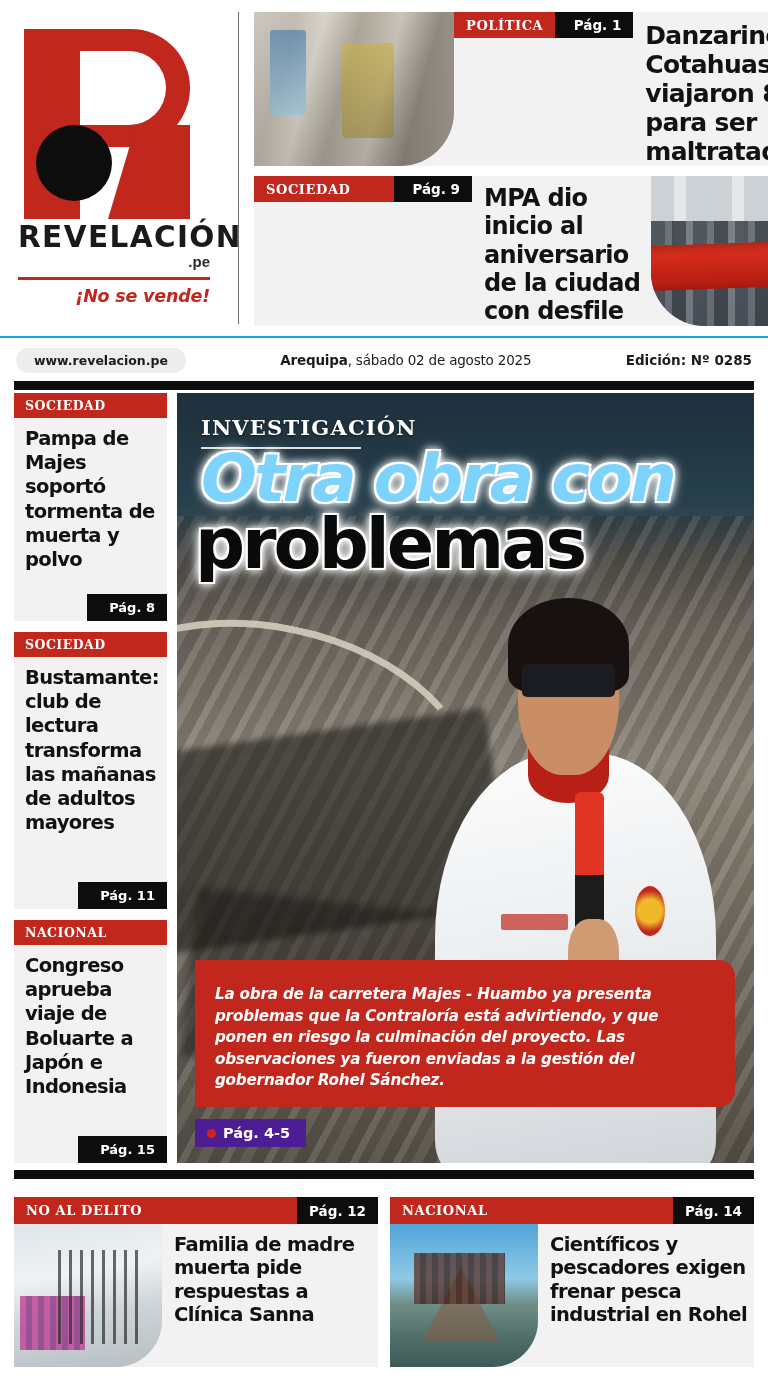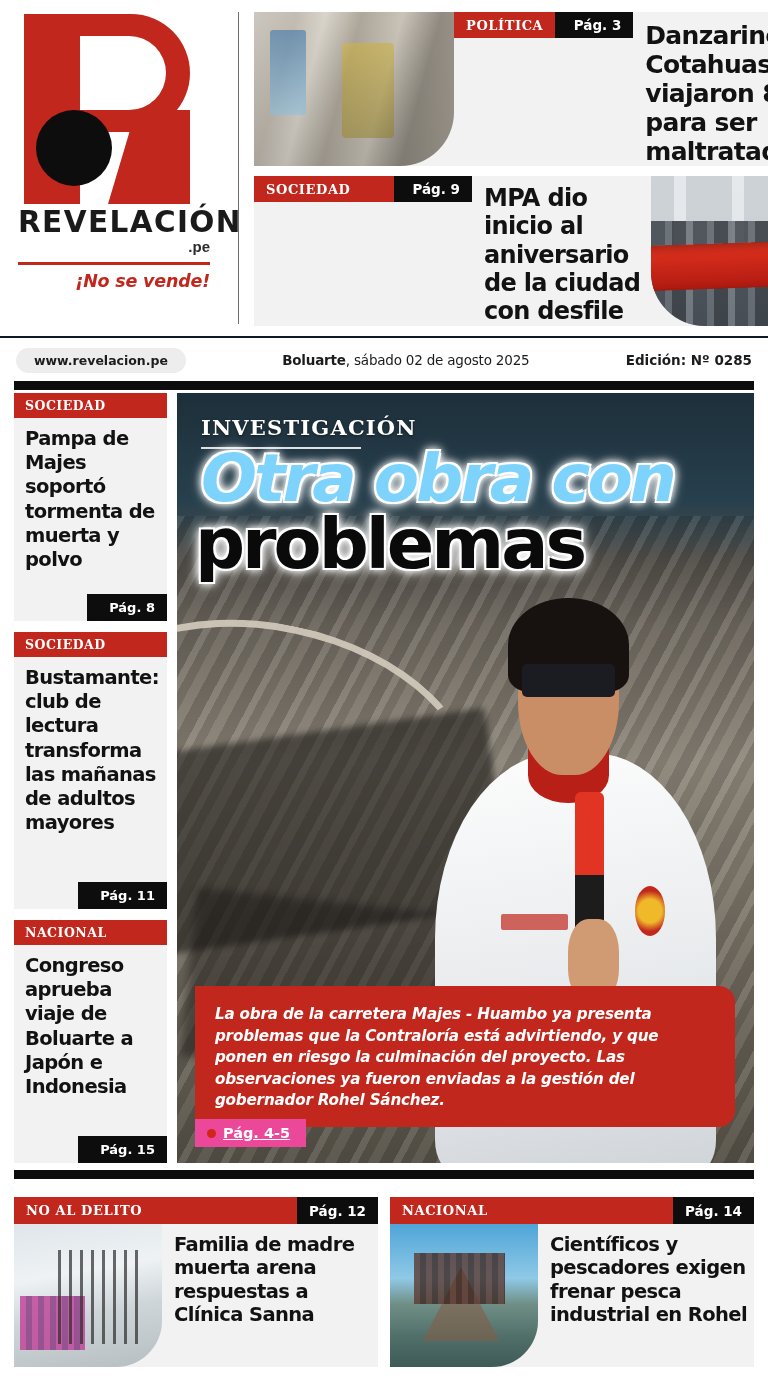--- a/index.html
+++ b/index.html
@@ -27,20 +27,21 @@
     width: 768px; height: 336px;
     display: flex;
   }
 
   .logo-zone {
     width: 238px;
     height: 336px;
     position: relative;
     padding: 14px 16px 0 18px;
     flex: 0 0 238px;
+    margin-top: 15px;
   }
 
   .logo-mark {
     position: relative;
     width: 180px;
     height: 190px;
     margin-left: 6px;
   }
   
   .r-stem {
@@ -249,21 +250,21 @@
     background: linear-gradient(180deg,#e0321f,#b01a10);
     transform: rotate(-2deg);
     box-shadow: 0 3px 10px rgba(0,0,0,.3) inset;
   }
 
   
   .infobar {
     position: absolute;
     left: 0; top: 336px;
     width: 768px; height: 46px;
-    border-top: 2px solid #0f172a;
+    border-top: 2px solid #0ea5e9;
     display: flex;
     align-items: center;
     padding: 0 16px;
   }
   .site-pill {
     background: #ededed;
     border-radius: 13px;
     padding: 5px 18px;
     font-family: "DejaVu Sans", sans-serif;
     font-weight: 700;
@@ -482,47 +483,47 @@
     background: radial-gradient(circle,#f0b92a 40%, #c1271d 70%);
     border-radius: 50%;
   }
   .fig-emblem {
     position: absolute; left: 28%; top: 55%; width: 20%; height: 3%;
     background: rgba(193,39,29,.7); border-radius: 2px;
   }
 
   .hero-caption {
     position: absolute;
-    left: 18px; bottom: 36px;
+    left: 18px; bottom: 56px;
     width: 540px;
     background: #C1271D;
     border-radius: 0 16px 16px 0;
-    padding: 18px 22px 15px 20px;
+    padding: 24px 22px 15px 20px;
     z-index: 7;
   }
   .hero-caption p {
     color: #ffffff;
     font-family: "DejaVu Sans", sans-serif;
     font-weight: 700;
     font-style: italic;
     font-size: 15.2px;
     line-height: 1.42;
     letter-spacing: -0.2px;
   }
   .hero-pag {
     position: absolute;
     left: 18px; bottom: 16px;
-    background: #ec4899;
+    background: #4c1d95;
     color: #fff;
     z-index: 8;
     font-family: "DejaVu Sans", sans-serif;
     font-weight: 700;
     font-size: 14.5px;
     padding: 6px 16px 6px 12px;
-    display: flex; align-items: center; gap: 7px; text-decoration: underline;
+    display: flex; align-items: center; gap: 7px;
   }
   .dot { width: 9px; height: 9px; border-radius: 50%; background: #D3241A; display: inline-block; }
 
   
   .bottom {
     position: absolute;
     left: 14px; top: 1197px;
     width: 740px; height: 170px;
     display: flex;
     gap: 12px;
@@ -613,21 +614,21 @@
 
     <div class="top-stories">
 
       <div class="promo promo-1 media-left">
         <div class="promo-media">
           <div class="ph ph-street"></div>
         </div>
         <div class="promo-body">
           <div class="label-row">
             <div class="sec-label">POLÍTICA</div>
-            <div class="pag-label">Pág. 3</div>
+            <div class="pag-label">Pág. 1</div>
           </div>
           <div class="promo-title">Danzarines de Cotahuasi viajaron 8 horas para ser maltratados</div>
         </div>
       </div>
 
       <div class="promo promo-2 media-right">
         <div class="promo-body">
           <div class="label-row">
             <div class="sec-label">SOCIEDAD</div>
             <div class="pag-label">Pág. 9</div>
@@ -642,21 +643,21 @@
           </div>
         </div>
       </div>
 
     </div>
   </div>
 
   <div class="infobar">
     <div class="site-pill">www.revelacion.pe</div>
     <div class="dateline">
-      <b>Boluarte</b><span>, sábado 02 de agosto 2025</span>
+      <b>Arequipa</b><span>, sábado 02 de agosto 2025</span>
     </div>
     <div class="edition">Edición: Nº 0285</div>
   </div>
 
   <div class="rule-thick rule-a"></div>
 
   <div class="main">
 
     <div class="rail">
 
@@ -735,21 +736,21 @@
 
     <div class="bcard">
       <div class="label-row">
         <div class="sec-label">NO AL DELITO</div>
         <div class="pag-label">Pág. 12</div>
       </div>
       <div class="bcard-main">
         <div class="bcard-media">
           <div class="ph ph-clinic"></div>
         </div>
-        <div class="bcard-title">Familia de madre muerta arena respuestas a Clínica Sanna</div>
+        <div class="bcard-title">Familia de madre muerta pide respuestas a Clínica Sanna</div>
       </div>
     </div>
 
     <div class="bcard">
       <div class="label-row">
         <div class="sec-label">NACIONAL</div>
         <div class="pag-label">Pág. 14</div>
       </div>
       <div class="bcard-main">
         <div class="bcard-media">

